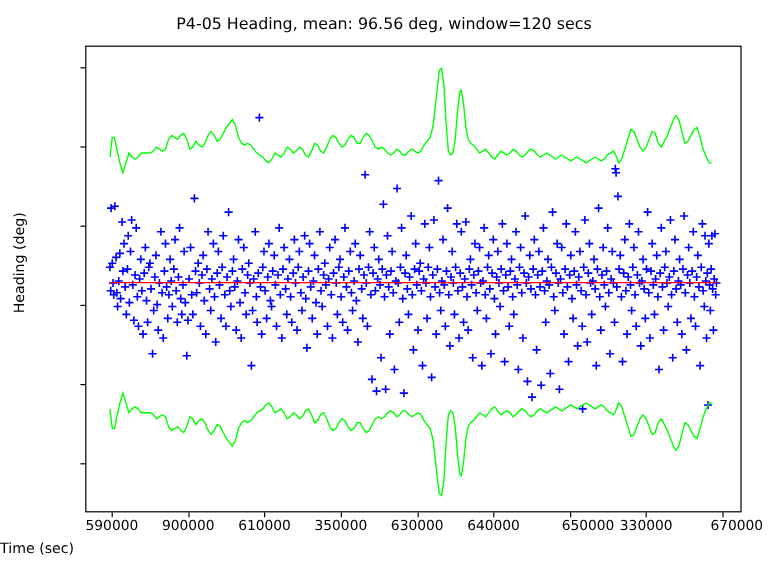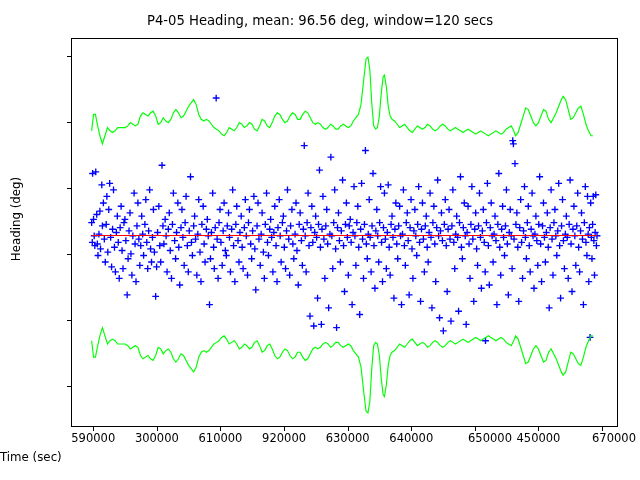--- a/index.html
+++ b/index.html
@@ -53,33 +53,33 @@
       <div class="ytick-mark" style="top: 385.792px;"></div>
       <div class="ytick-mark" style="top: 319.86px;"></div>
       <div class="ytick-mark" style="top: 253.928px;"></div>
       <div class="ytick-mark" style="top: 187.996px;"></div>
       <div class="ytick-mark" style="top: 122.064px;"></div>
       <div class="ytick-mark" style="top: 56.1314px;"></div>
     </div>
   <div id="xtick-container">
       <div class="xtick-label" style="left: 93.2616px;">590000</div>
       <div class="xtick-mark" style="left: 93.2616px;"></div>
-      <div class="xtick-label" style="left: 156.866px;">300000</div>
+      <div class="xtick-label" style="left: 156.866px;">900000</div>
       <div class="xtick-mark" style="left: 156.866px;"></div>
       <div class="xtick-label" style="left: 220.471px;">610000</div>
       <div class="xtick-mark" style="left: 220.471px;"></div>
-      <div class="xtick-label" style="left: 284.076px;">920000</div>
+      <div class="xtick-label" style="left: 284.076px;">350000</div>
       <div class="xtick-mark" style="left: 284.076px;"></div>
       <div class="xtick-label" style="left: 347.68px;">630000</div>
       <div class="xtick-mark" style="left: 347.68px;"></div>
       <div class="xtick-label" style="left: 411.285px;">640000</div>
       <div class="xtick-mark" style="left: 411.285px;"></div>
       <div class="xtick-label" style="left: 490px;">650000</div>
       <div class="xtick-mark" style="left: 474.89px;"></div>
-      <div class="xtick-label" style="left: 538.494px;">450000</div>
+      <div class="xtick-label" style="left: 538.494px;">330000</div>
       <div class="xtick-mark" style="left: 538.494px;"></div>
       <div class="xtick-label" style="left: 592px; margin-left: 22px;">670000</div>
       <div class="xtick-mark" style="left: 602.099px;"></div>
     </div>
 
   <div id="xlabel">Time (sec)</div>
   <div id="ylabel">Heading (deg)</div>
 
 </div>
 

